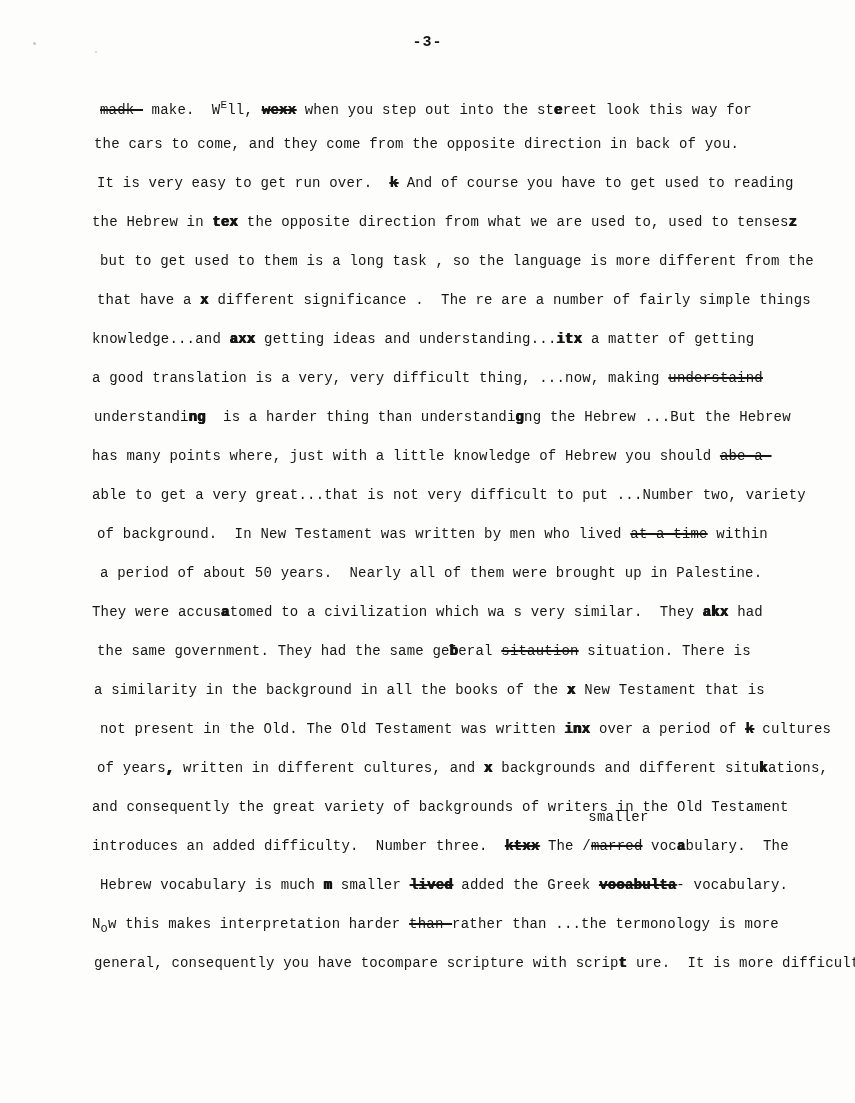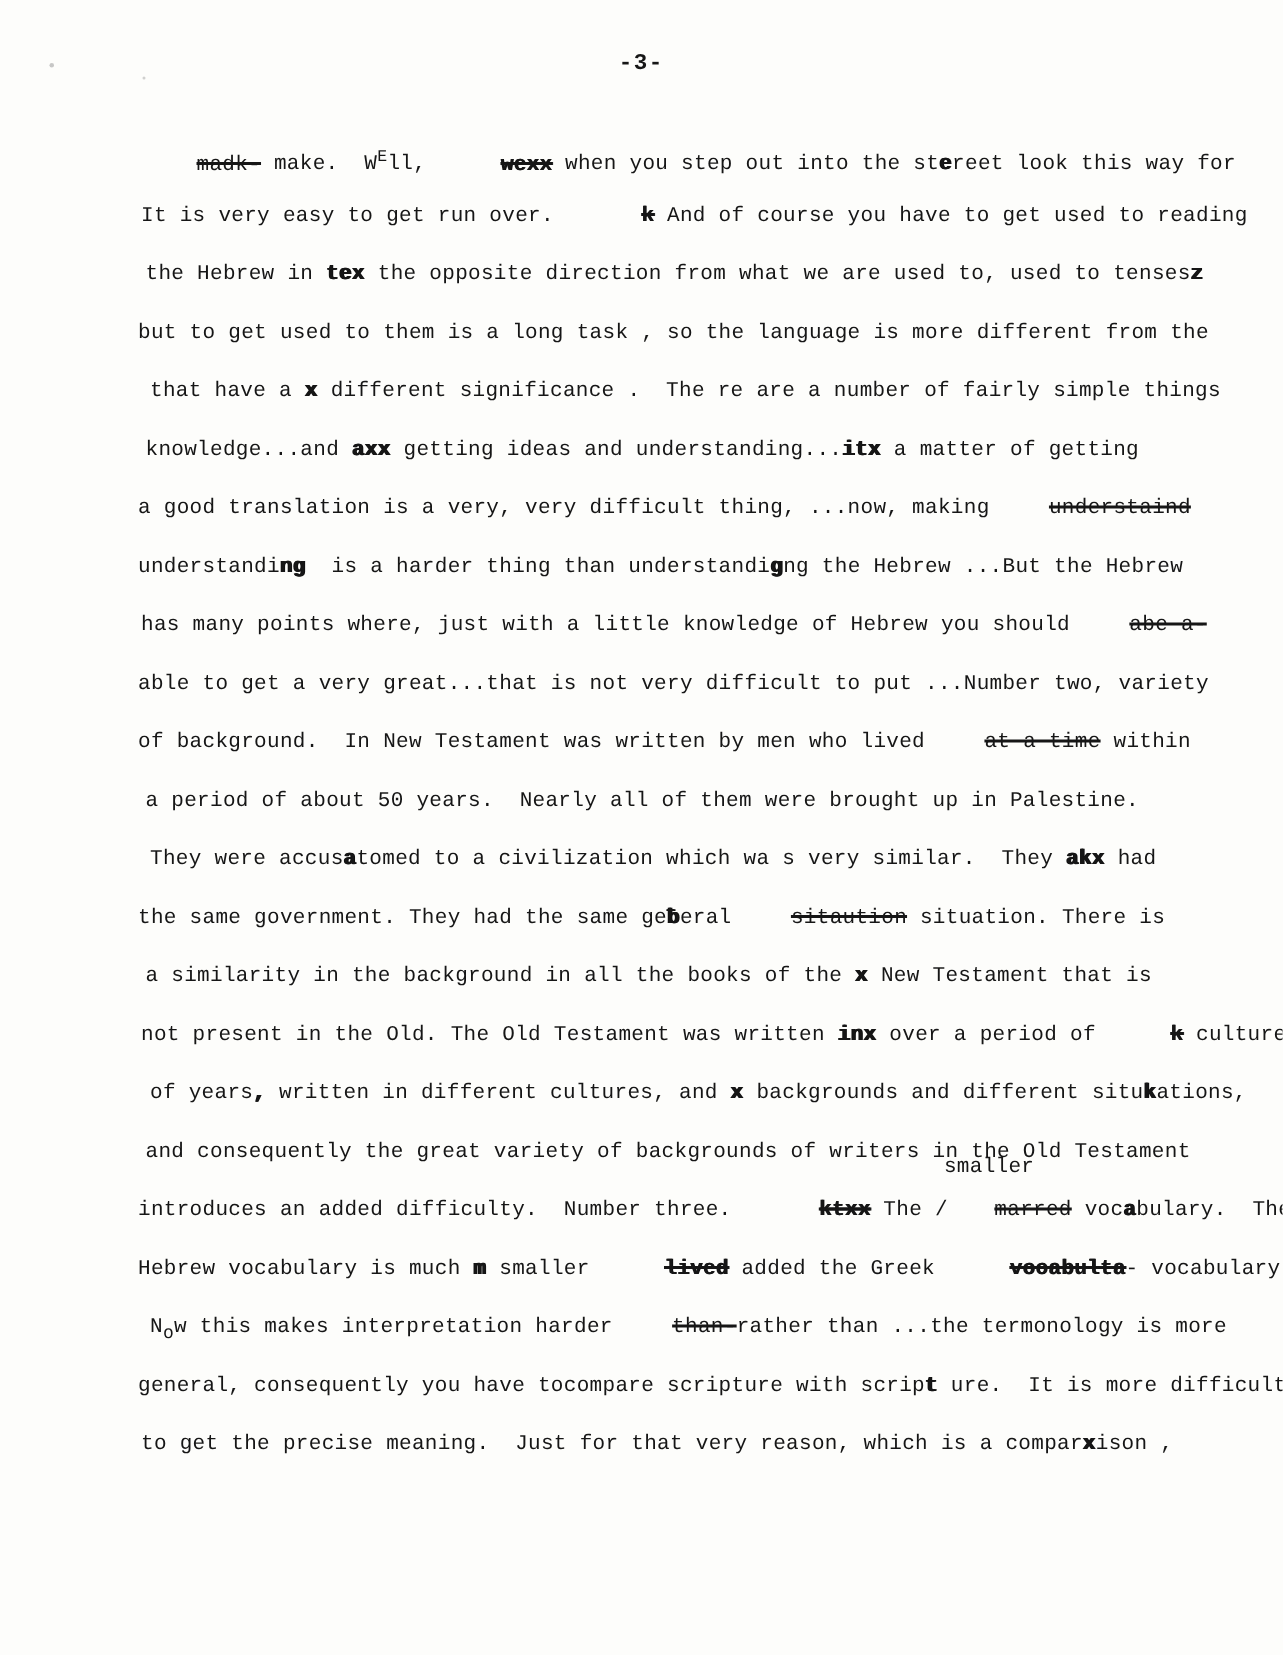--- a/index.html
+++ b/index.html
@@ -40,47 +40,46 @@
   .line:nth-child(4n+1){padding-left:8px;}
   .line:nth-child(7n+2){padding-left:2px;}
   .seg-plain{}
   .seg-over{
     font-weight:bold;
     text-shadow:0.6px 0 0 #111,-0.5px 0 0 #111;
   }
   .seg-strike{
     text-decoration:line-through;
     text-decoration-thickness:1.5px;
-    margin-left:31px;
   }
   .seg-strikeover{
     font-weight:bold;
     text-decoration:line-through;
     text-decoration-thickness:1.5px;
     text-shadow:0.6px 0 0 #111;
-    margin-left:41px;
   }
   .seg-sup{font-size:11px;vertical-align:0.5em;}
   .seg-sub{font-size:12px;vertical-align:-0.35em;}
   .seg-insert{position:relative;display:inline-block;}
   .seg-insert .above{
     position:absolute;top:-17px;left:6px;
     font-size:14px;line-height:14px;white-space:pre;
     text-decoration:none;font-weight:normal;
   }
 </style>
 </head>
 <body>
 
 <div class="page">
   <span class="speck s1"></span>
   <span class="speck s2"></span>
   <div class="page-number">-3-</div>
   <div class="textblock" id="textblock">
       <div class="line"><span class="seg-strike">madk-</span><span class="seg-plain"> make.  W</span><span class="seg-sup">E</span><span class="seg-plain">ll, </span><span class="seg-strikeover">wexx</span><span class="seg-plain"> when you step out into the st</span><span class="seg-over">e</span><span class="seg-plain">reet look this way for</span></div>
+      <div class="line"><span class="seg-plain">the cars to come, and they come from the opposite direction in back of you.</span></div>
       <div class="line"><span class="seg-plain">It is very easy to get run over.  </span><span class="seg-strikeover">k</span><span class="seg-plain"> And of course you have to get used to reading</span></div>
       <div class="line"><span class="seg-plain">the Hebrew in </span><span class="seg-over">tex</span><span class="seg-plain"> the opposite direction from what we are used to, used to tenses</span><span class="seg-over">z</span></div>
       <div class="line"><span class="seg-plain">but to get used to them is a long task , so the language is more different from the</span></div>
       <div class="line"><span class="seg-plain">that have a </span><span class="seg-over">x</span><span class="seg-plain"> different significance .  The re are a number of fairly simple things</span></div>
       <div class="line"><span class="seg-plain">knowledge...and </span><span class="seg-over">axx</span><span class="seg-plain"> getting ideas and understanding...</span><span class="seg-over">itx</span><span class="seg-plain"> a matter of getting</span></div>
       <div class="line"><span class="seg-plain">a good translation is a very, very difficult thing, ...now, making </span><span class="seg-strike">understaind</span></div>
       <div class="line"><span class="seg-plain">understandi</span><span class="seg-over">ng</span><span class="seg-plain">  is a harder thing than understandi</span><span class="seg-over">g</span><span class="seg-plain">ng the Hebrew ...But the Hebrew</span></div>
       <div class="line"><span class="seg-plain">has many points where, just with a little knowledge of Hebrew you should </span><span class="seg-strike">abe a-</span></div>
       <div class="line"><span class="seg-plain">able to get a very great...that is not very difficult to put ...Number two, variety</span></div>
       <div class="line"><span class="seg-plain">of background.  In New Testament was written by men who lived </span><span class="seg-strike">at a time</span><span class="seg-plain"> within</span></div>
@@ -88,15 +87,14 @@
       <div class="line"><span class="seg-plain">They were accus</span><span class="seg-over">a</span><span class="seg-plain">tomed to a civilization which wa s very similar.  They </span><span class="seg-over">akx</span><span class="seg-plain"> had</span></div>
       <div class="line"><span class="seg-plain">the same government. They had the same ge</span><span class="seg-over">ƀ</span><span class="seg-plain">eral </span><span class="seg-strike">sitaution</span><span class="seg-plain"> situation. There is</span></div>
       <div class="line"><span class="seg-plain">a similarity in the background in all the books of the </span><span class="seg-over">x</span><span class="seg-plain"> New Testament that is</span></div>
       <div class="line"><span class="seg-plain">not present in the Old. The Old Testament was written </span><span class="seg-over">inx</span><span class="seg-plain"> over a period of </span><span class="seg-strikeover">k</span><span class="seg-plain"> cultures</span></div>
       <div class="line"><span class="seg-plain">of years</span><span class="seg-over">,</span><span class="seg-plain"> written in different cultures, and </span><span class="seg-over">x</span><span class="seg-plain"> backgrounds and different situ</span><span class="seg-over">k</span><span class="seg-plain">ations,</span></div>
       <div class="line"><span class="seg-plain">and consequently the great variety of backgrounds of writers in the Old Testament</span></div>
       <div class="line"><span class="seg-plain">introduces an added difficulty.  Number three.  </span><span class="seg-strikeover">ktxx</span><span class="seg-plain"> The </span><span class="seg-insert"><span class="above">smaller</span><span class="seg-plain">/</span><span class="seg-strike">marred</span></span><span class="seg-plain"> voc</span><span class="seg-over">a</span><span class="seg-plain">bulary.  The</span></div>
       <div class="line"><span class="seg-plain">Hebrew vocabulary is much </span><span class="seg-over">m</span><span class="seg-plain"> smaller </span><span class="seg-strikeover">lived</span><span class="seg-plain"> added the Greek </span><span class="seg-strikeover">vooabulta</span><span class="seg-plain">- vocabulary.</span></div>
       <div class="line"><span class="seg-plain">N</span><span class="seg-sub">o</span><span class="seg-plain">w this makes interpretation harder </span><span class="seg-strike">than-</span><span class="seg-plain">rather than ...the termonology is more</span></div>
       <div class="line"><span class="seg-plain">general, consequently you have tocompare scripture with scrip</span><span class="seg-over">t</span><span class="seg-plain"> ure.  It is more difficult</span></div>
-      <div class="line"><span class="seg-plain">to get the precise meaning.  Just for that very reason, which is a compar</span><span class="seg-over">x</span><span class="seg-plain">ison ,</span></div>
     </div>
 </div>
 
 </body></html>

